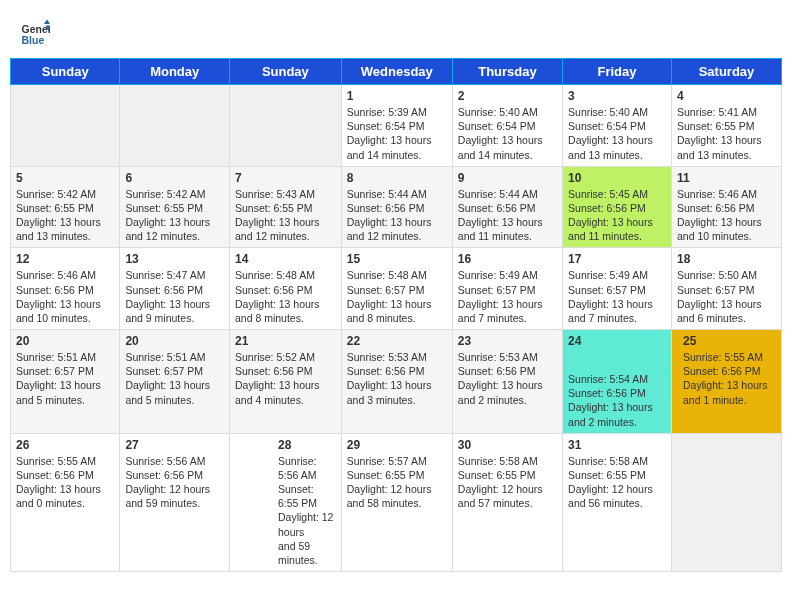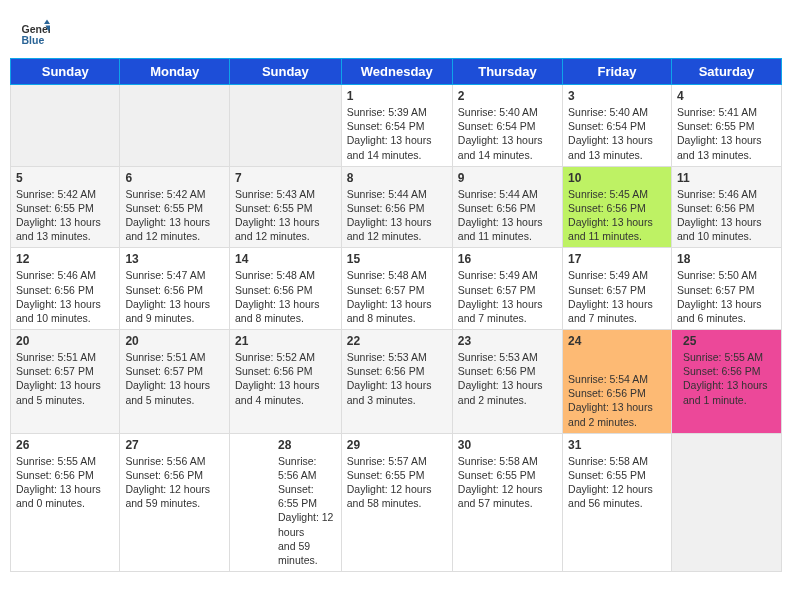--- a/index.html
+++ b/index.html
@@ -295,28 +295,28 @@
 Daylight: 13 hours
 and 3 minutes.</div>
         </td>
         <td style="background: rgb(245, 245, 245);">
           <span class="day-num">23</span>
           <div class="day-info" style="white-space: pre-line;">Sunrise: 5:53 AM
 Sunset: 6:56 PM
 Daylight: 13 hours
 and 2 minutes.</div>
         </td>
-        <td style="background: #fdba74;">
+        <td style="background: #5eead4;">
           <span class="day-num">24</span>
           <div class="day-info" style="white-space: pre-line; margin-top: 24px;">Sunrise: 5:54 AM
 Sunset: 6:56 PM
 Daylight: 13 hours
 and 2 minutes.</div>
         </td>
-        <td style="background: #ec4899; padding-left: 11px;">
+        <td style="background: #eab308; padding-left: 11px;">
           <span class="day-num">25</span>
           <div class="day-info" style="white-space: pre-line;">Sunrise: 5:55 AM
 Sunset: 6:56 PM
 Daylight: 13 hours
 and 1 minute.</div>
         </td>
       </tr>
       <tr>
         <td style="background: rgb(255, 255, 255);">
           <span class="day-num">26</span>

